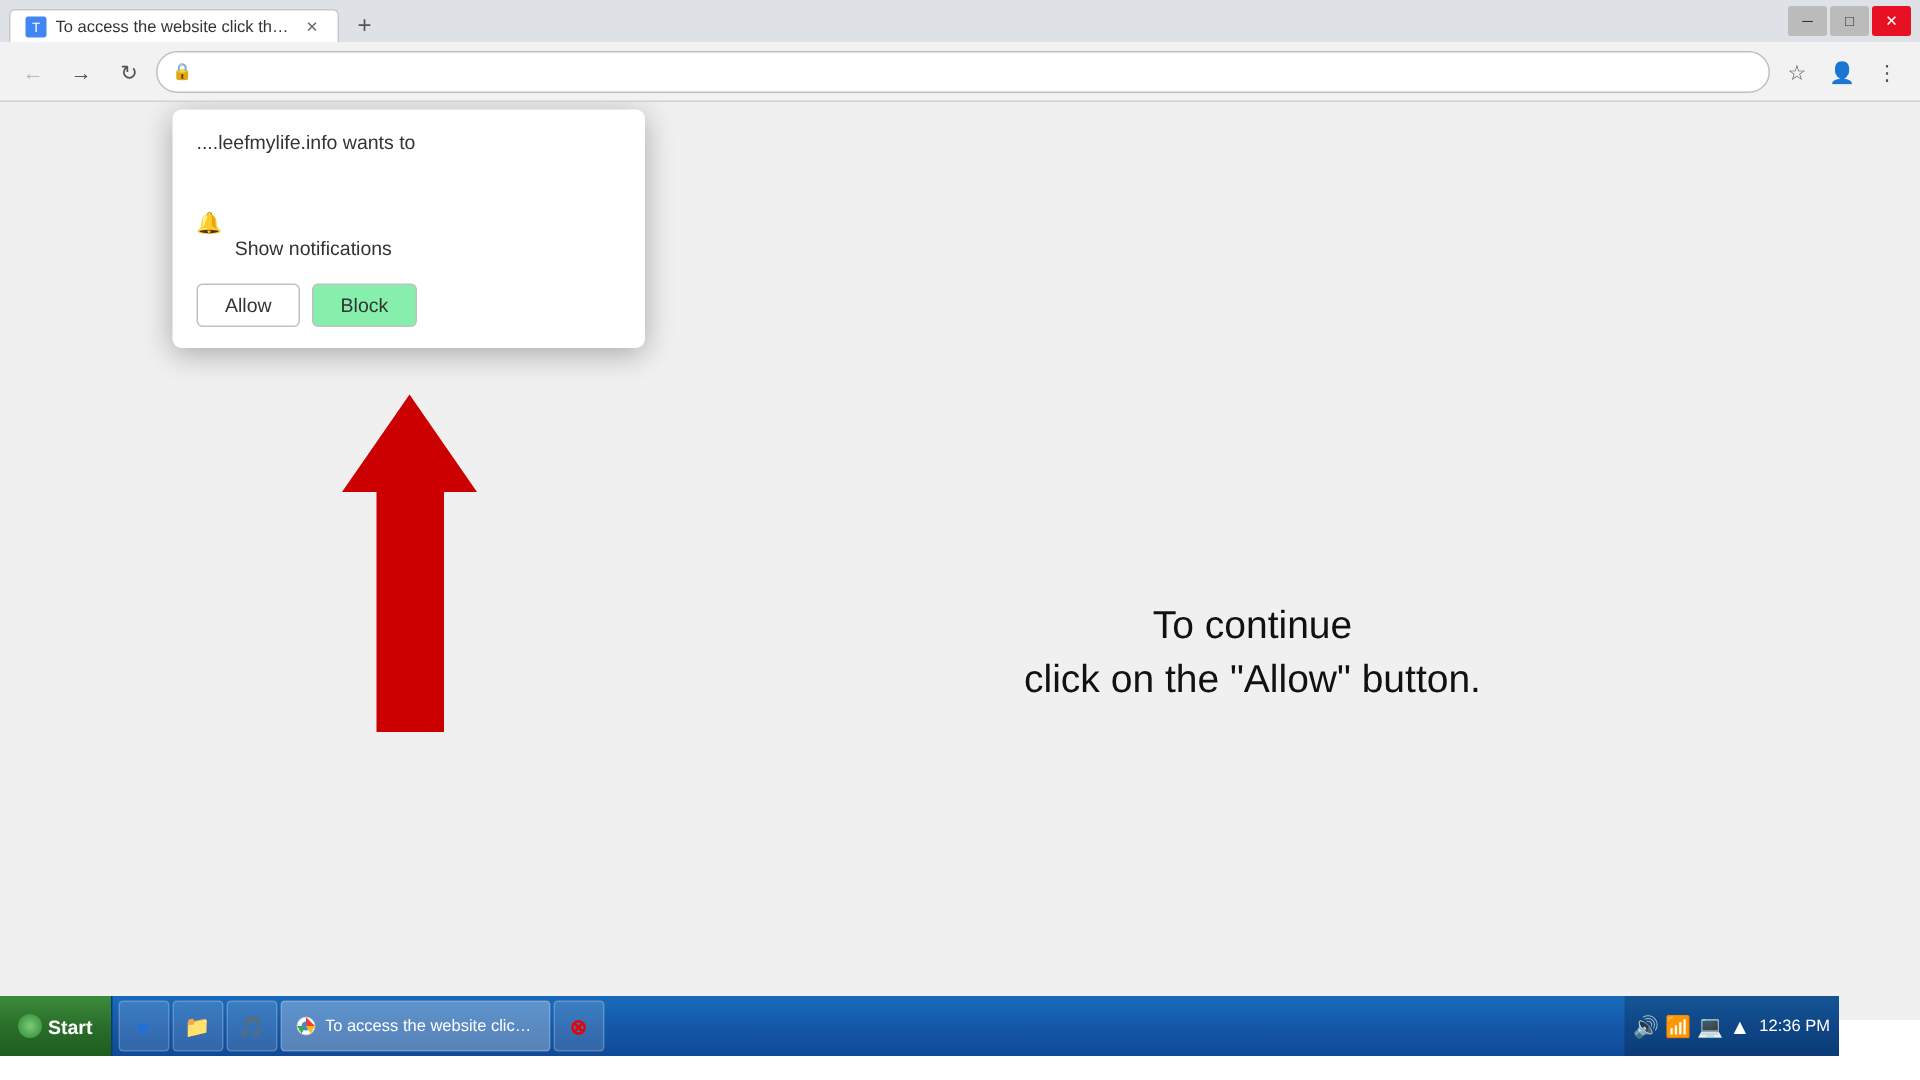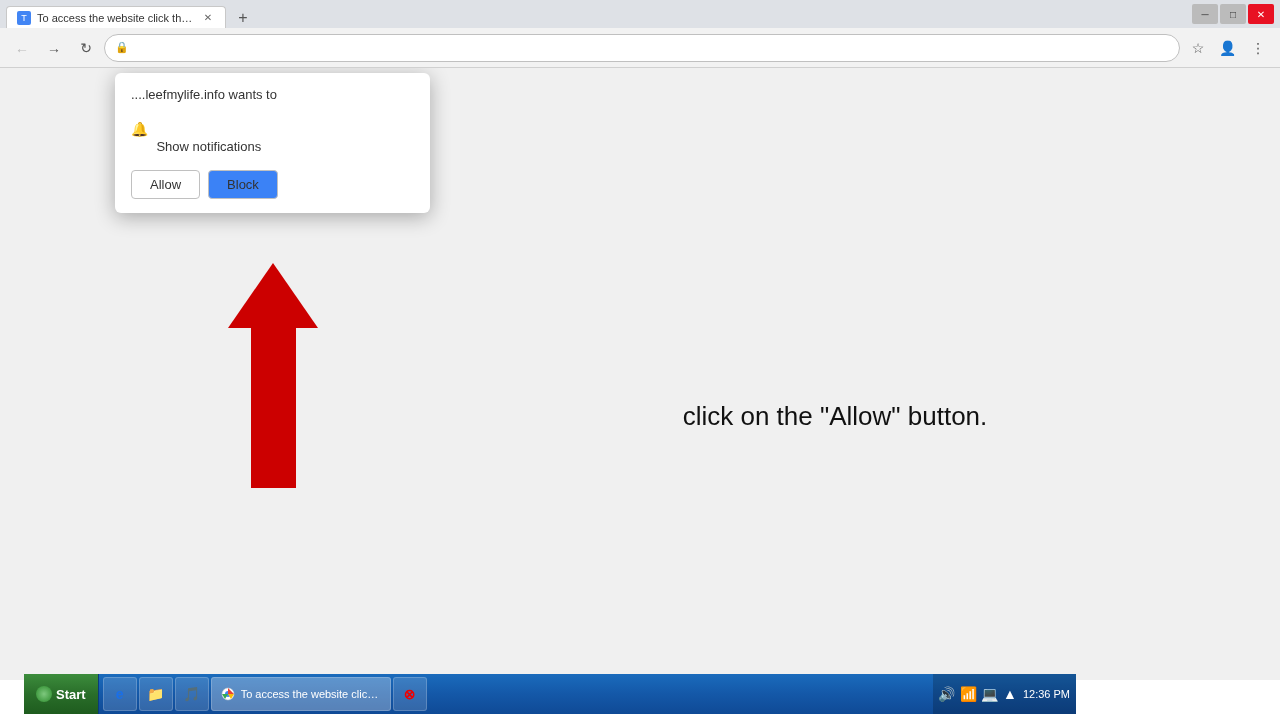--- a/index.html
+++ b/index.html
@@ -1,29 +1,28 @@
 <!DOCTYPE html>
 <html><head>
   <meta charset="utf-8">
   <style>
     * { margin: 0; padding: 0; box-sizing: border-box; }
     body { font-family: Arial, sans-serif; background: #fff; width: 1280px; height: 720px; overflow: hidden; position: relative; }
 
     
     .taskbar {
       position: absolute;
-      bottom: 6px;
+      bottom: 16px;
       left: 0;
-      width: 1052px;
+      width: 1226px;
       height: 40px;
       background: linear-gradient(to bottom, #1a6bbc 0%, #1458a8 50%, #0f4a96 100%);
       display: flex;
       align-items: center;
       z-index: 100;
-      margin-left: 24px;
     }
     .start-button {
       height: 40px;
       padding: 0 12px;
       background: linear-gradient(to bottom, #3c8c3c 0%, #2a6e2a 50%, #1e5c1e 100%);
       color: white;
       font-weight: bold;
       font-size: 13px;
       display: flex;
       align-items: center;
@@ -260,21 +259,21 @@
       width: 315px;
       background: white;
       border-radius: 6px;
       box-shadow: 0 4px 20px rgba(0,0,0,0.3);
       padding: 14px 16px 14px 16px;
       z-index: 50;
     }
     .popup-title {
       font-size: 13px;
       color: #333;
-      margin-bottom: 1px;
+      margin-bottom: 20px;
       font-weight: normal;
     }
     .popup-permission {
       display: flex;
       align-items: center;
       gap: 8px;
       margin-bottom: 16px;
     }
     .bell-icon {
       font-size: 14px;
@@ -293,21 +292,21 @@
     .popup-btn {
       padding: 6px 18px;
       border-radius: 4px;
       font-size: 13px;
       cursor: pointer;
       border: 1px solid #c0c0c0;
       background: white;
       color: #333;
     }
     .popup-btn.allow-btn { background: white; }
-    .popup-btn.block-btn { background: #3b82f6; }
+    .popup-btn.block-btn { background: #86efac; }
     .arrow-container {
       position: absolute;
       top: 195px;
       left: 228px;
       display: flex;
       flex-direction: column;
       align-items: center;
     }
     .arrow-head {
       width: 0;
@@ -405,20 +404,21 @@
         <button class="popup-btn block-btn">Block</button>
       </div>
     </div>
 
     <div class="arrow-container">
       <div class="arrow-head"></div>
       <div class="arrow-shaft"></div>
     </div>
 
     <div class="main-text">
+      <div>To continue</div>
       <div>click on the "Allow" button.</div>
     </div>
 
 
   </div>
 </div>
 
 <div class="taskbar">
   <div class="start-button">
     <div class="start-orb"></div>

